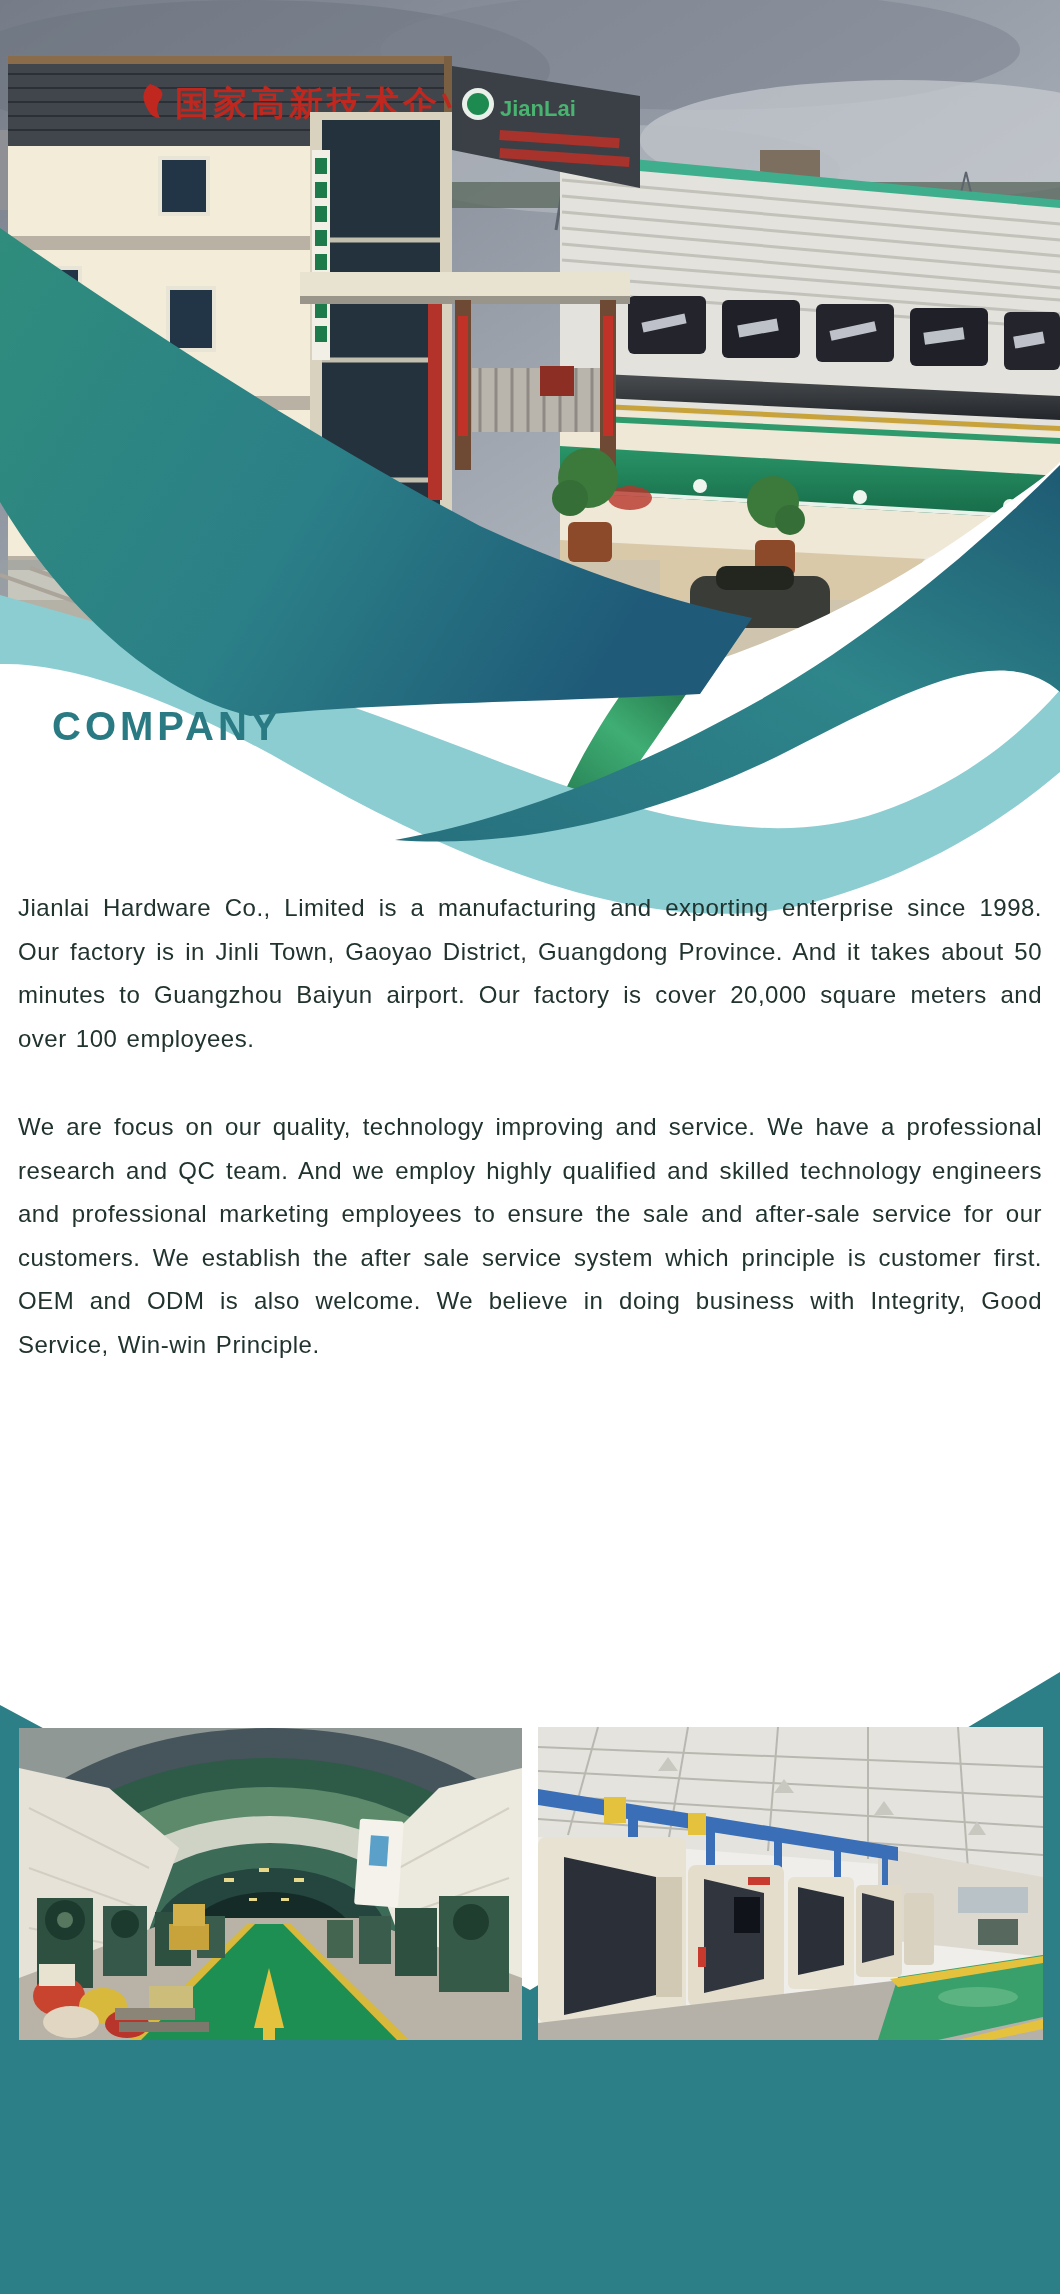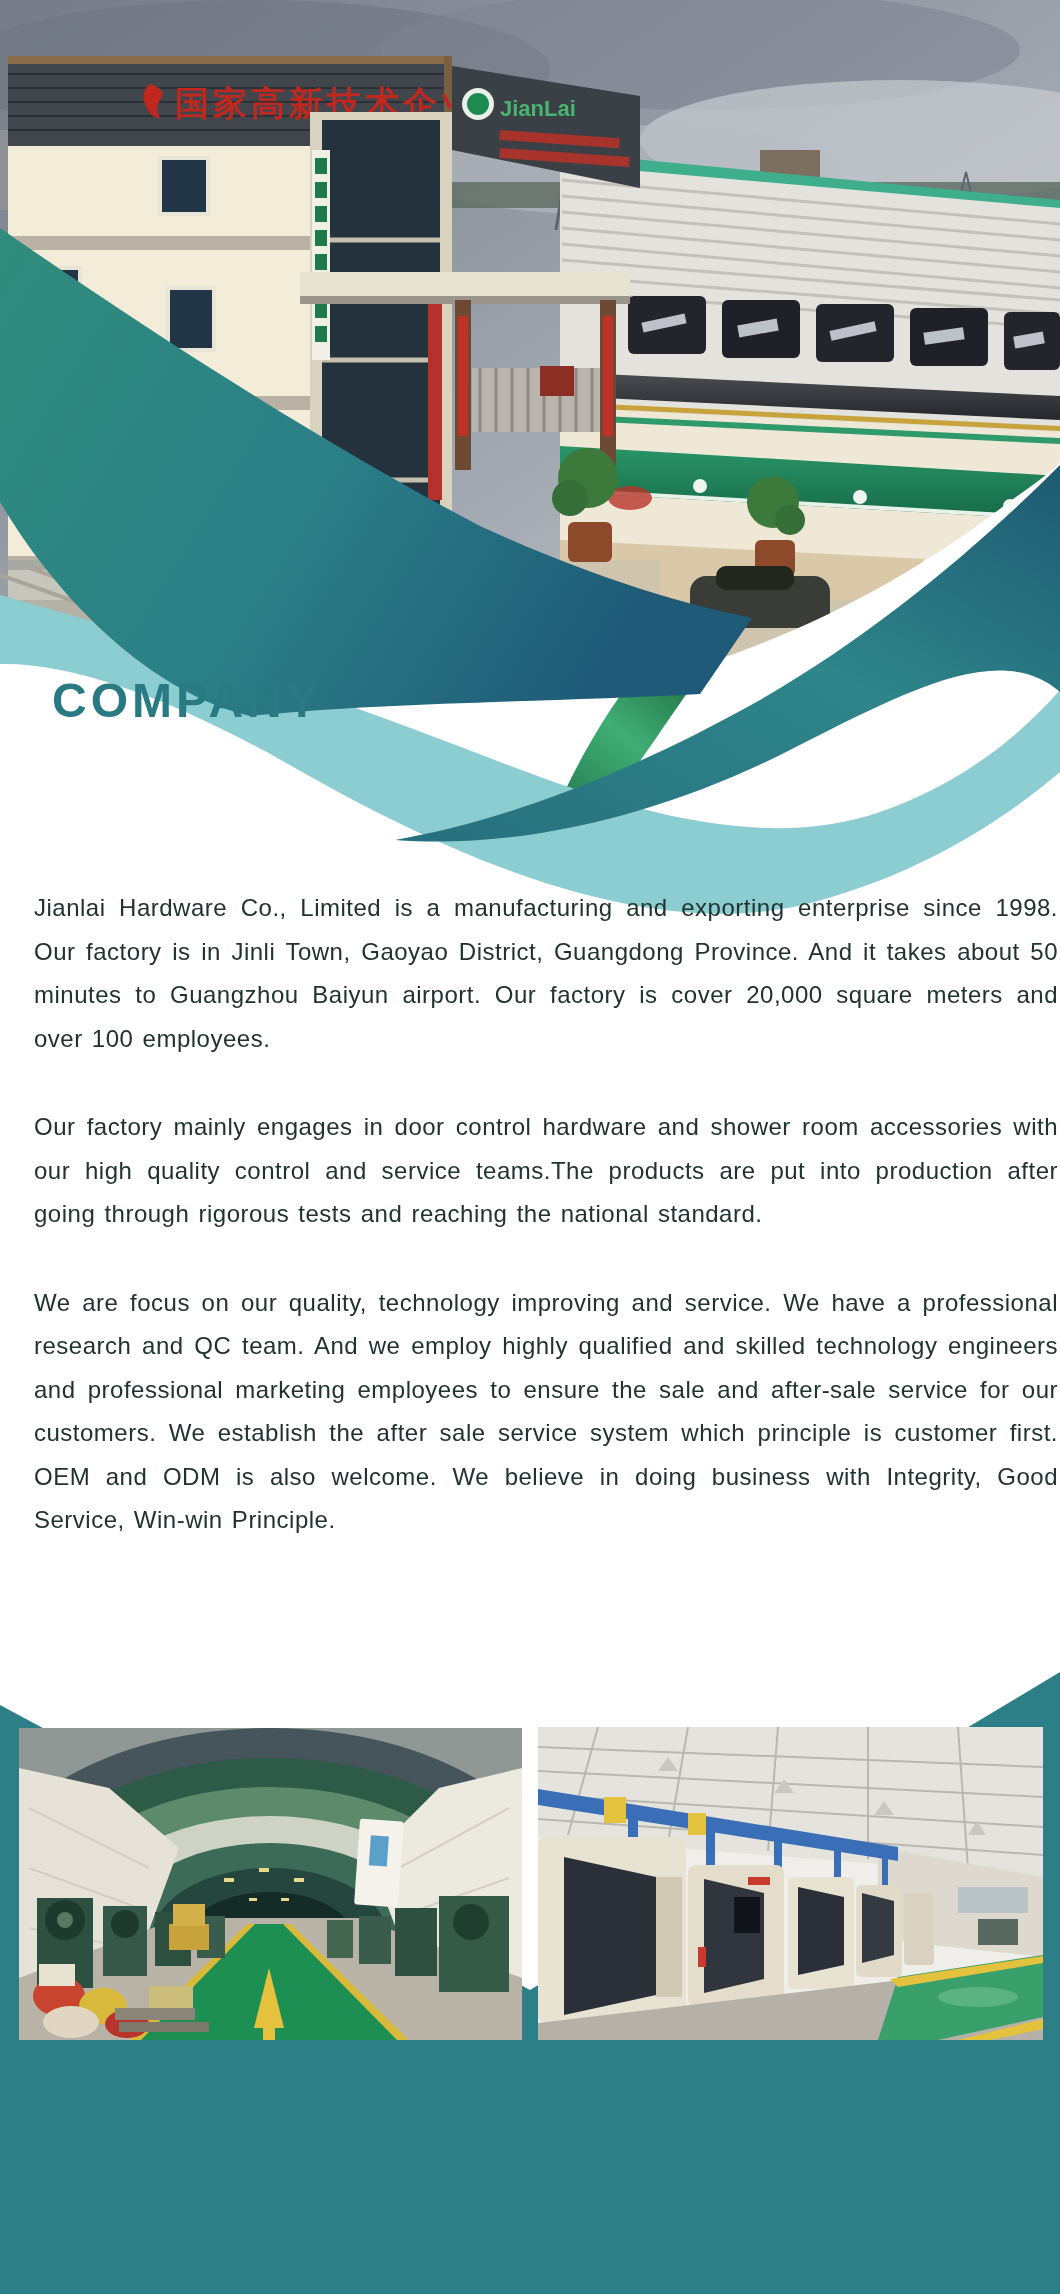--- a/index.html
+++ b/index.html
@@ -1,24 +1,24 @@
 <!DOCTYPE html>
 <html><head>
 <meta charset="utf-8">
 <style>
   html,body{margin:0;padding:0;background:#ffffff;}
   .page{position:relative;width:1060px;height:2294px;overflow:hidden;background:#fff;
         font-family:"Liberation Sans",sans-serif;}
   .abs{position:absolute;}
   
-  .hero-heading{left:52px;top:664px;color:#2a7a83;font-weight:bold;
-    font-size:48px;line-height:73px;letter-spacing:4px;z-index:30;}
+  .hero-heading{left:52px;top:690px;color:#2a7a83;font-weight:bold;
+    font-size:40px;line-height:73px;letter-spacing:4px;z-index:30;}
   .hero-heading div{white-space:nowrap;}
   
-  .about{left:18px;top:886px;width:1024px;z-index:30;color:#21332f;margin-left:16px;}
+  .about{left:18px;top:886px;width:1024px;z-index:30;color:#21332f;}
   .about p{margin:0 0 45px 0;font-size:24px;line-height:43.5px;text-align:justify;
     letter-spacing:0.5px;word-spacing:2px;}
   svg{display:block;}
 </style>
 </head>
 <body>
 
 <div class="page">
 
   <svg class="abs" style="left:0;top:0;z-index:10" width="1060" height="1000" viewBox="0 0 1060 1000">
@@ -233,21 +233,20 @@
     <path d="M0,228 C150,332 320,442 480,526 C580,572 672,602 752,618 L700,694
              C556,702 384,702 250,716 C150,692 58,600 0,502 Z" fill="url(#crescent)"></path>
   </svg>
 
   <div class="abs hero-heading">
     <div>COMPANY</div>
   </div>
 
   <div class="abs about">
     <p>Jianlai Hardware Co., Limited is a manufacturing and exporting enterprise since 1998. Our factory is in Jinli Town, Gaoyao District, Guangdong Province. And it takes about 50 minutes to Guangzhou Baiyun airport. Our factory is cover 20,000 square meters and over 100 employees.</p>
-    <p>Our factory mainly engages in door control hardware and shower room accessories with our high quality control and service teams.The products are put into production after going through rigorous tests and reaching the national standard.</p>
     <p>We are focus on our quality, technology improving and service. We have a professional research and QC team. And we employ highly qualified and skilled technology engineers and professional marketing employees to ensure the sale and after-sale service for our customers. We establish the after sale service system which principle is customer first. OEM and ODM is also welcome. We believe in doing business with Integrity, Good Service, Win-win Principle.</p>
   </div>
 
   <svg class="abs" style="left:0;top:1660px;z-index:5" width="1060" height="634" viewBox="0 0 1060 634">
     <polygon points="0,45 530,330 1060,12 1060,634 0,634" fill="#2c7f86"></polygon>
   </svg>
 
   <svg class="abs" style="left:19px;top:1728px;z-index:20" width="503" height="312" viewBox="0 0 503 312">
     <rect width="503" height="312" fill="#d9d5cb"></rect>
 

